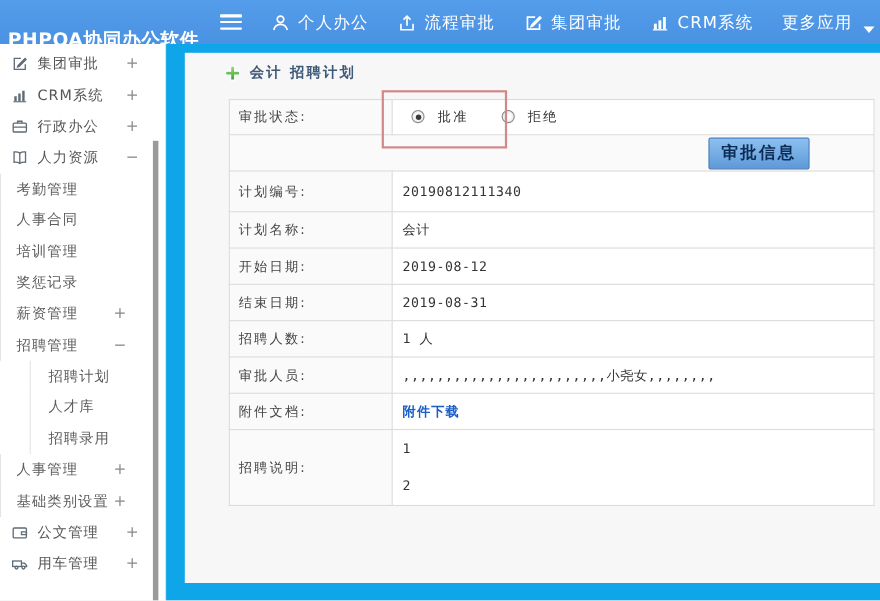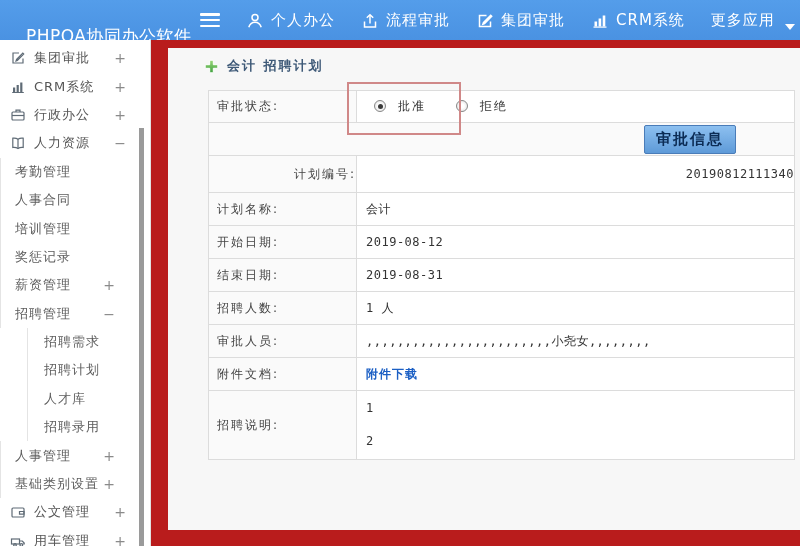--- a/index.html
+++ b/index.html
@@ -3,53 +3,53 @@
 <meta charset="utf-8">
 <style>
   * { margin:0; padding:0; box-sizing:border-box; }
   html,body { width:800px; height:546px; overflow:hidden; }
   body { font-family:"DejaVu Sans","Liberation Sans",sans-serif; font-size:12px; color:#333; background:#f1f1f1; }
   .screen { position:relative; width:800px; height:546px; }
 
   
   .topbar { position:absolute; top:0; left:0; width:800px; height:40px;
             background:linear-gradient(#549dea,#4a92e2); display:flex; align-items:center; color:#fff; }
-  .brand { width:192px; padding-left:26px; font-size:17px; font-weight:normal; letter-spacing:.5px; white-space:nowrap;margin-top:32px; }
+  .brand { width:192px; padding-left:7px; font-size:17px; font-weight:bold; letter-spacing:.5px; white-space:nowrap;margin-top:32px; }
   .hamburger { width:20px; height:14px; margin-left:8px; display:flex; flex-direction:column; justify-content:space-between; cursor:pointer; }
   .hamburger i { display:block; height:2.5px; background:#fff; border-radius:1px; }
   .nav { display:flex; align-items:center; }
   .nav-item { display:flex; align-items:flex-end; margin-left:26px; font-size:15px; letter-spacing:1px; color:#fff; cursor:pointer; white-space:nowrap; }
   .nav-item svg { margin-right:7px; }
   .caret { width:0; height:0; border-left:5px solid transparent; border-right:5px solid transparent; border-top:6px solid #fff; margin-left:10px; }
 
   
   .sidebar { position:absolute; top:40px; left:0; width:151px; height:506px; background:#fff; border-right:1px solid #e2e2e2; padding-top:4px; }
   .side-item { position:relative; height:28.4px; display:flex; align-items:center; font-size:13px; color:#555; cursor:pointer; }
   .side-item .sicon { width:17px; margin-left:10px; display:flex; }
   .side-item .slabel { margin-left:7px; letter-spacing:1px; }
   .side-item.l2 { border-left:1px solid #e4e4e4; padding-left:7px; color:#5d5d5d; }
   .side-item.l3 { margin-left:27px; border-left:1px solid #e4e4e4; padding-left:9px; color:#5d5d5d; }
   .toggle { position:absolute; right:24px; top:50%; transform:translateY(-50%); color:#8a8a8a; font-size:14px; }
   .l2 .toggle { right:35px; }
   .side-scrollthumb { position:absolute; left:139px; top:88px; width:5px; height:418px; background:#9a9a9a; }
 
   
-  .main { position:absolute; top:40px; left:151px; width:649px; height:506px; background:#b91c1c; }
+  .main { position:absolute; top:40px; left:151px; width:649px; height:506px; background:#0ea5e9; }
   .card { position:absolute; top:8px; left:17px; width:632px; height:482px; background:#f7f7f7; }
   .page-title { display:flex; align-items:center; padding:9px 0 0 36px; }
   .page-title h1 { font-size:13px; font-weight:bold; color:#3f5a78; letter-spacing:2px; margin-left:8px; }
 
   table.form { position:absolute; left:40px; top:42px; width:587px; border-collapse:collapse; table-layout:fixed; background:#fff; }
   table.form td { border:1px solid #dcdcdc; vertical-align:middle; }
   td.lbl { width:148px; background:#fafafa; color:#444; padding-left:8px; letter-spacing:2px; }
   td.val { padding-left:9px; color:#333; font-family:"DejaVu Sans Mono","Liberation Mono",monospace; letter-spacing:.5px; }
   tr { height:33px; }
   tr.r-first { height:32px; }
   tr.r-btnrow { height:33px; }
-  tr.r-num { height:37px;text-align:right; }
+  tr.r-num { height:37px; }
   tr.r-desc { height:69px; }
   tr.r-btnrow td { background:#fafafa; text-align:right; padding-right:58px; }
 
   .radio { display:inline-block; width:12px; height:12px; border:1px solid #888; border-radius:50%;
            background:radial-gradient(#fff 30%,#dcdcdc); vertical-align:-2px; }
   .radio.sel::after { content:''; display:block; width:5px; height:5px; margin:2.5px; border-radius:50%; background:#3a3a3a; }
   .radio-label { letter-spacing:2px; margin-left:12px; font-family:"DejaVu Sans",sans-serif; }
   .radio-group .opt2 { margin-left:22px; }
 
   .approve-btn { font-size:15px; font-weight:bold; color:#0c2c55; letter-spacing:2px;
@@ -166,23 +166,20 @@
     <div class="side-item l2">
         <span class="slabel">奖惩记录</span>
       </div>
     <div class="side-item l2">
         <span class="slabel">薪资管理</span>
         <span class="toggle">+</span>
       </div>
     <div class="side-item l2">
         <span class="slabel">招聘管理</span>
         <span class="toggle">−</span>
-      </div>
-    <div class="side-item l3">
-        <span class="slabel">招聘需求</span>
       </div>
     <div class="side-item l3">
         <span class="slabel">招聘计划</span>
       </div>
     <div class="side-item l3">
         <span class="slabel">人才库</span>
       </div>
     <div class="side-item l3">
         <span class="slabel">招聘录用</span>
       </div>

